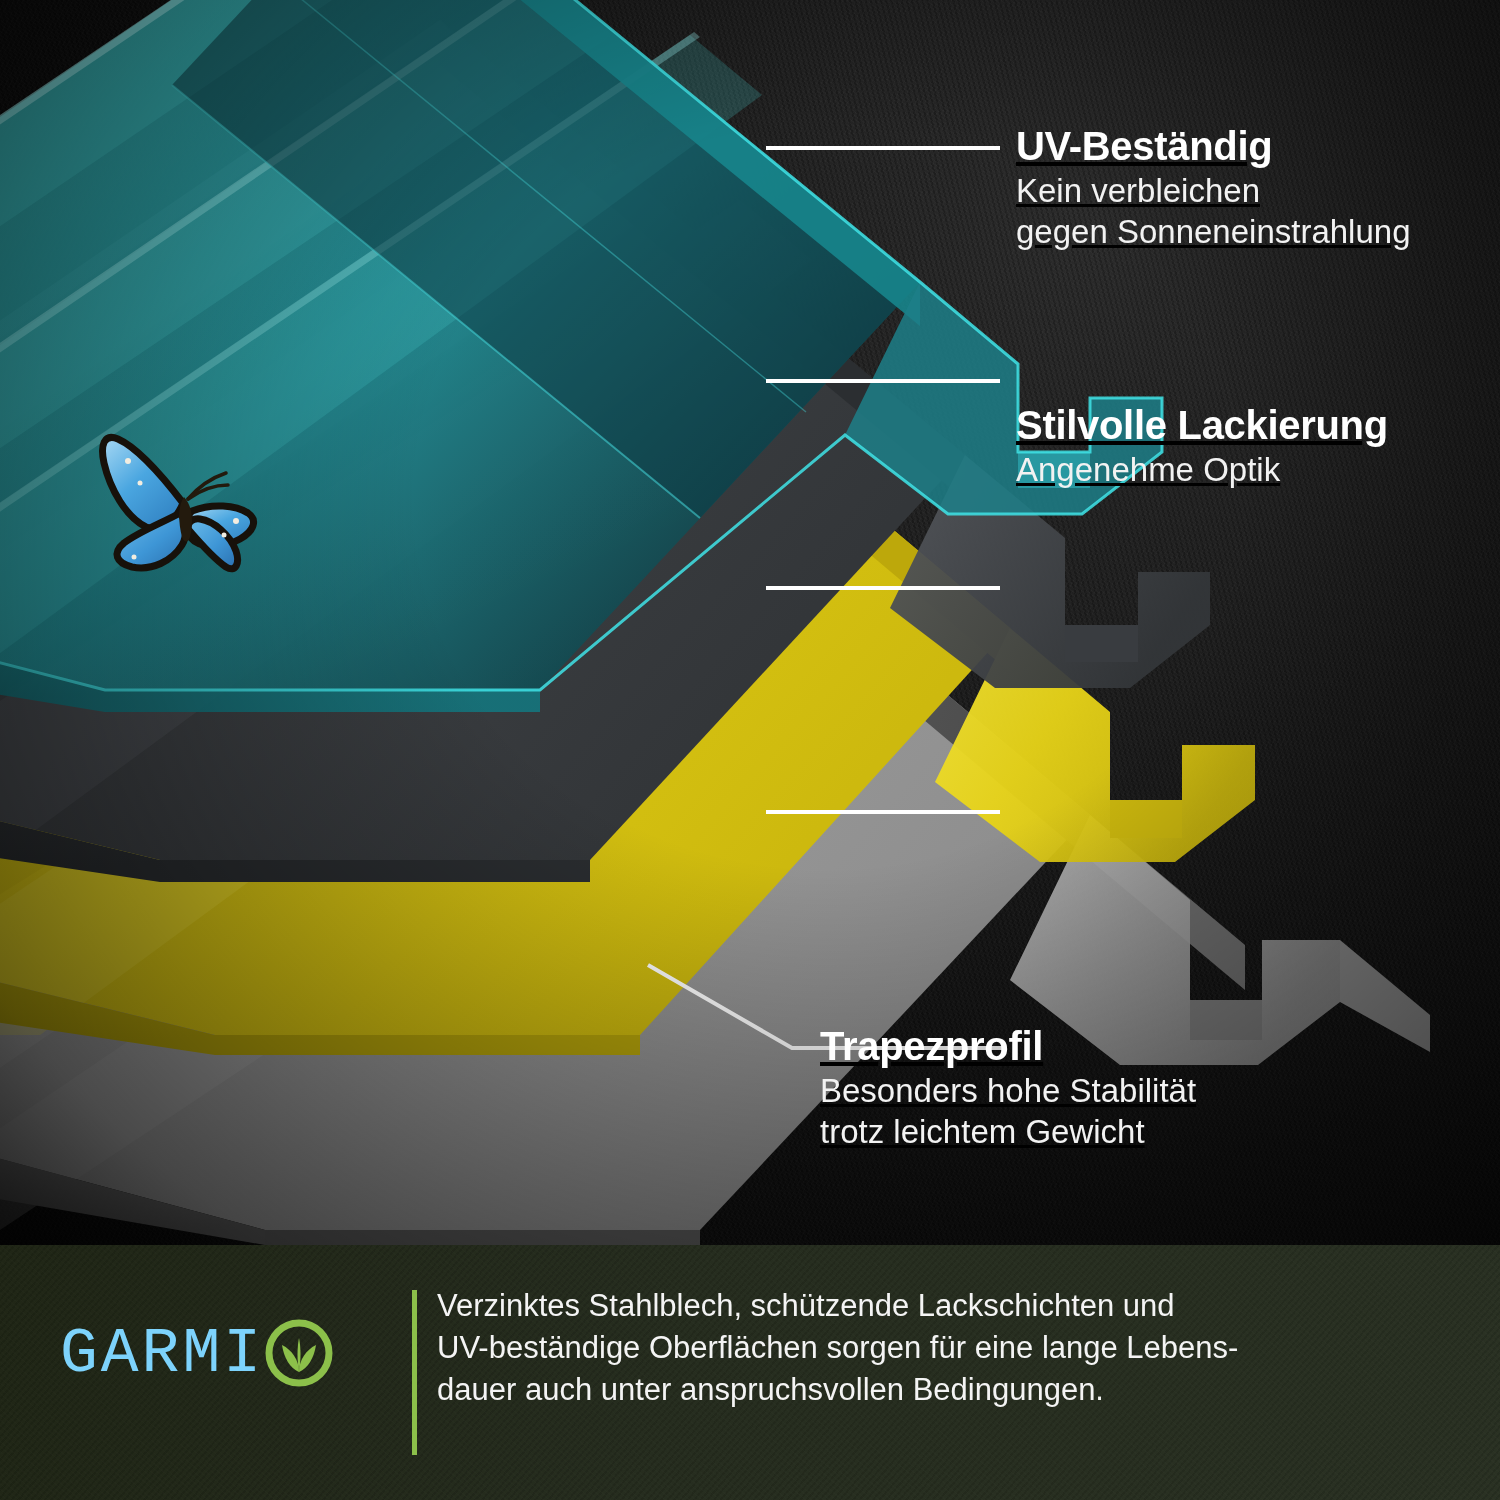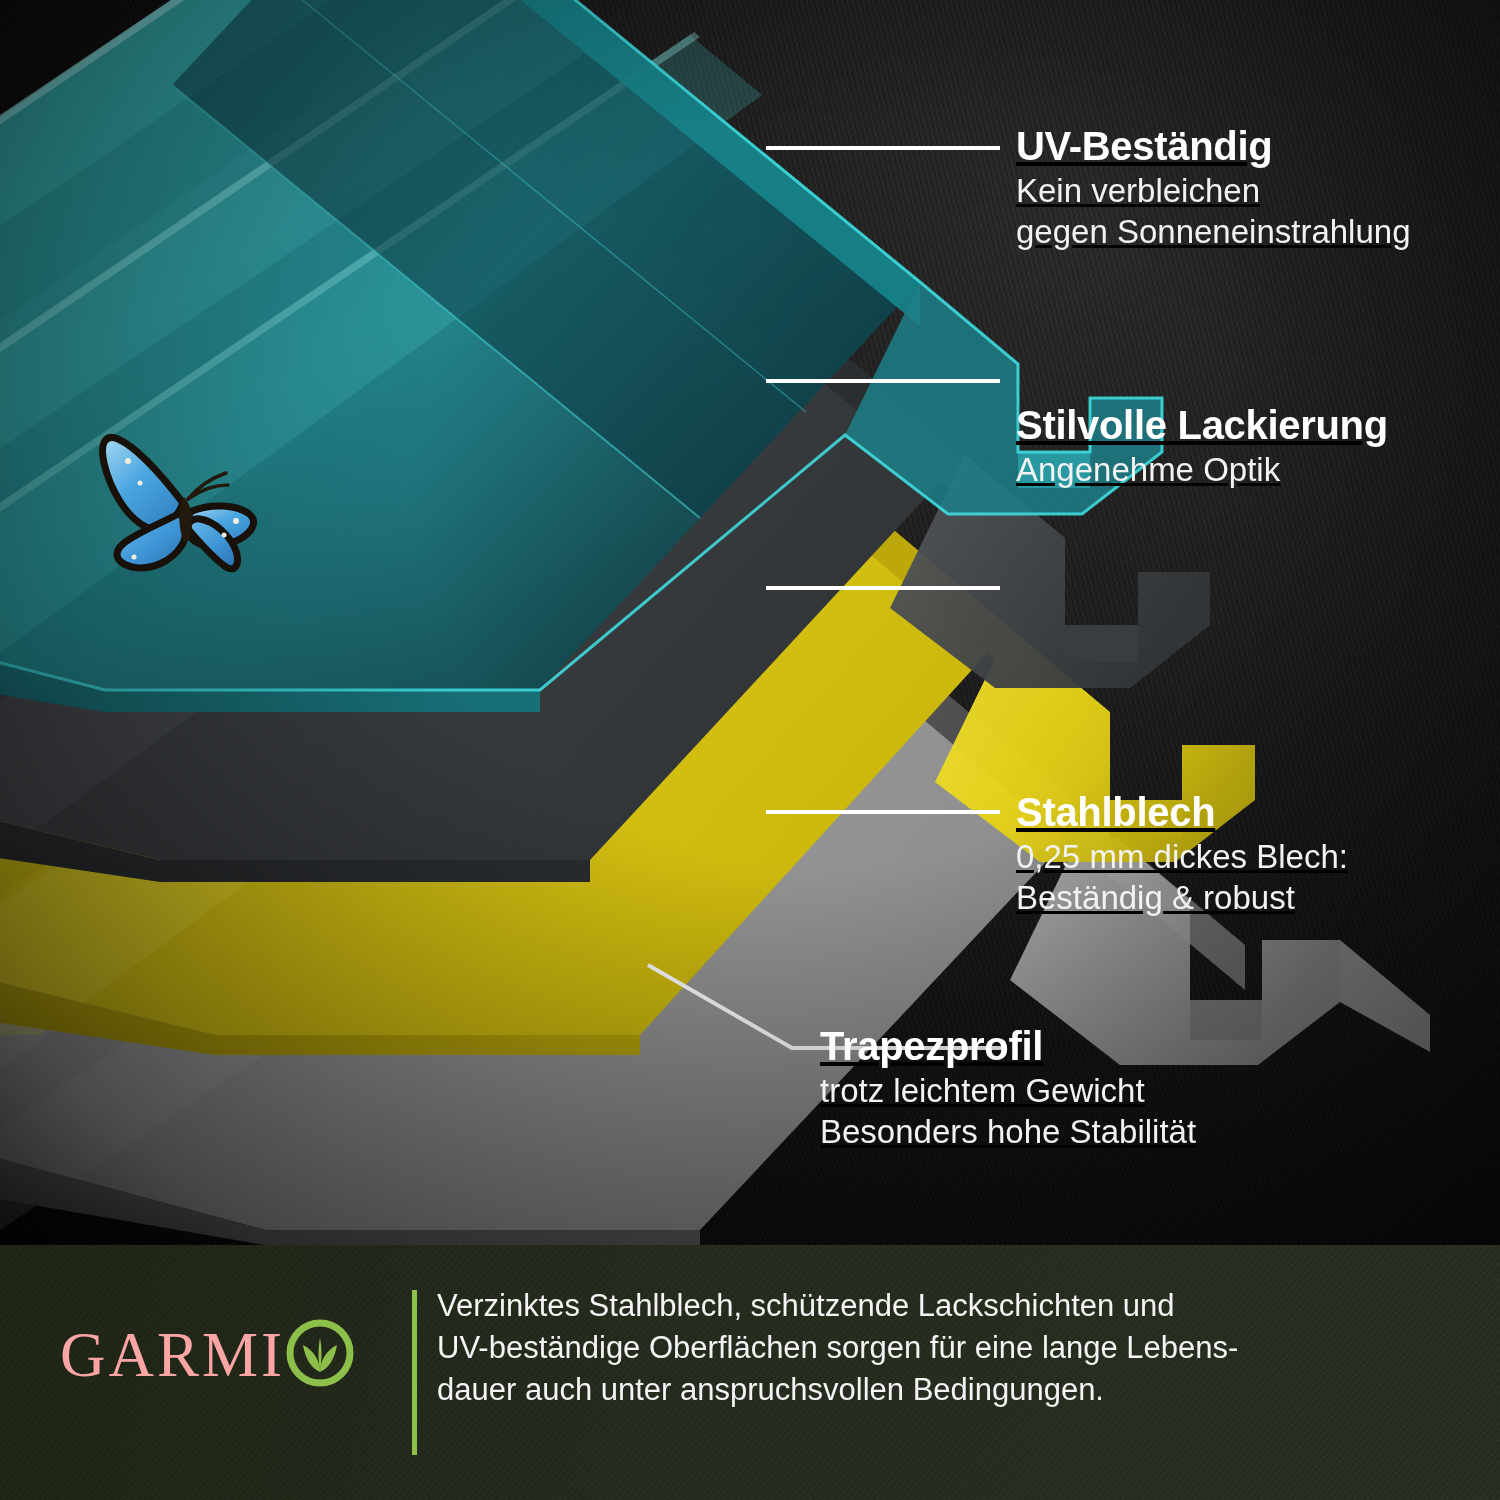--- a/index.html
+++ b/index.html
@@ -87,22 +87,22 @@
     background-image:
       repeating-linear-gradient(41deg, rgba(255,255,255,.03) 0 1px, rgba(0,0,0,0) 1px 4px),
       repeating-linear-gradient(131deg, rgba(0,0,0,.25) 0 2px, rgba(0,0,0,0) 2px 5px);
   }
   .logo {
     position:absolute; left:60px; top:1320px;
     display:flex; align-items:center; height:70px;
   }
   .logo-word {
     font-size:63px; font-weight:normal; letter-spacing:3px;
-    color:#fca5a5; line-height:70px;
-    font-family:Liberation Serif, serif;
+    color:#7dd3fc; line-height:70px;
+    font-family:Liberation Mono, monospace;
     text-align:center;
   }
   .logo-mark { margin-left:-2px; }
 
   .divider {
     position:absolute; left:412px; top:1290px;
     width:5px; height:165px; background:#8cc04a;
   }
   .foot-text { position:absolute; left:437px; top:1285px; width:1040px; }
   .foot-head {
@@ -319,30 +319,25 @@
     <div class="c-line">Kein verbleichen</div>
     <div class="c-line">gegen Sonneneinstrahlung</div>
   </div>
 
   <div class="callout co-lack">
     <div class="c-title">Stilvolle Lackierung</div>
     <div class="c-line">Angenehme Optik</div>
   </div>
 
 
-  <div class="callout co-stahl">
-    <div class="c-title">Stahlblech</div>
-    <div class="c-line">0,25 mm dickes Blech:</div>
-    <div class="c-line">Beständig &amp; robust</div>
-  </div>
 
   <div class="callout co-trapez">
     <div class="c-title">Trapezprofil</div>
+    <div class="c-line">Besonders hohe Stabilität</div>
     <div class="c-line">trotz leichtem Gewicht</div>
-    <div class="c-line">Besonders hohe Stabilität</div>
   </div>
 
   <div class="footer">
     <div class="footer-noise"></div>
   </div>
 
   <div class="logo">
     <span class="logo-word">GARMI</span>
     <span class="logo-mark">
       <svg width="74" height="74" viewBox="0 0 74 74" xmlns="http://www.w3.org/2000/svg">

